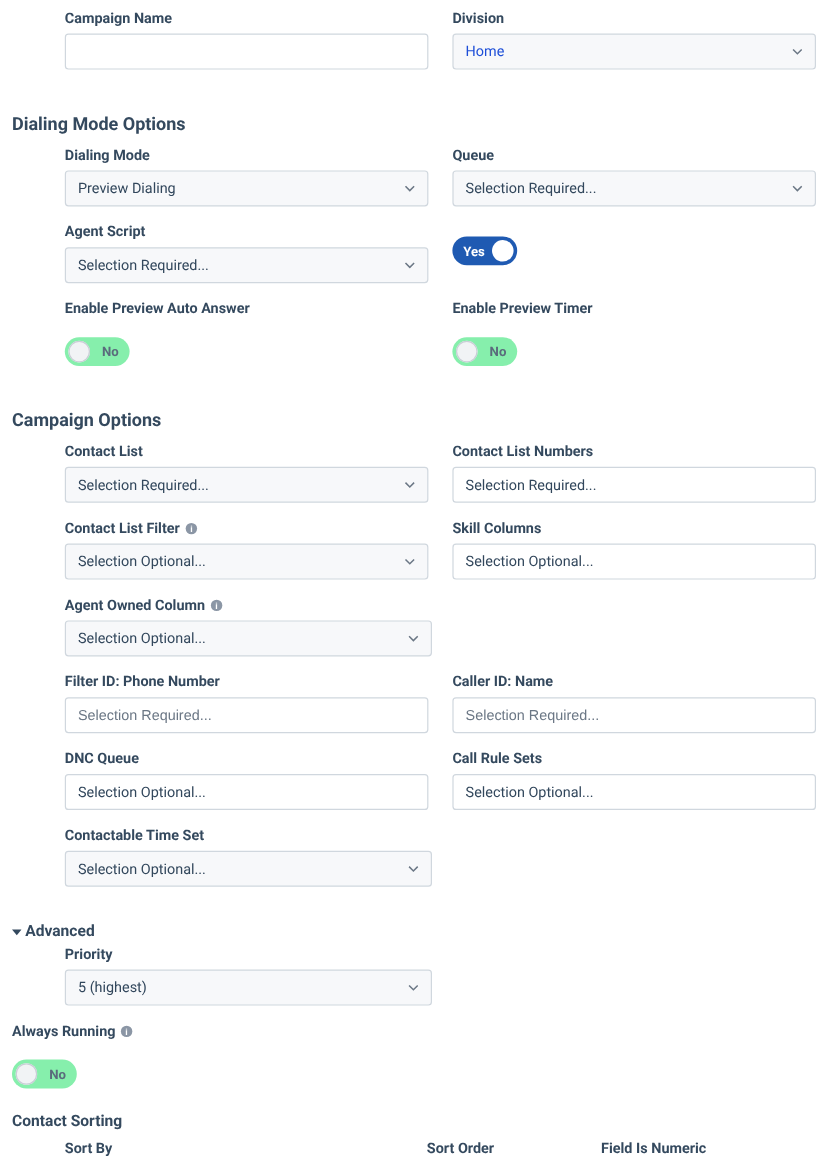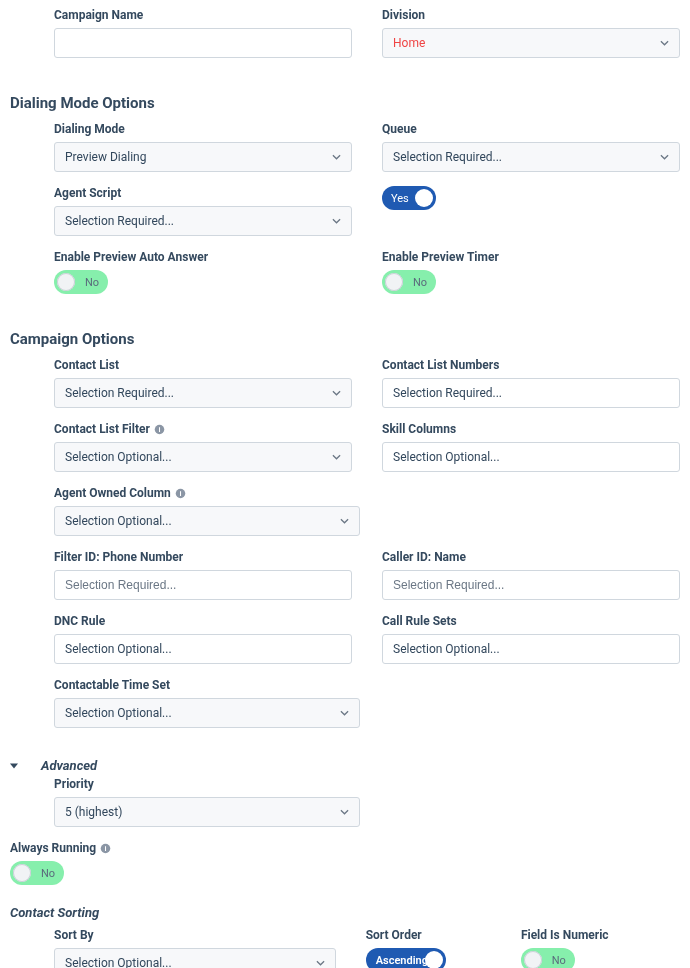--- a/index.html
+++ b/index.html
@@ -6,21 +6,21 @@
     body {
       font-family: -apple-system, BlinkMacSystemFont, "Segoe UI", Roboto, Arial, sans-serif;
       font-size: 12px;
       color: #34495e;
       background: #fff;
       padding: 8px 10px;
       width: 690px;
     }
     .row {
       display: flex;
-      gap: 30px;
+      gap: 20px;
       margin-bottom: 0;
       padding-left: 44px;
     }
     .col {
       flex: 1;
       min-width: 0;
     }
     .col-full {
       width: calc(50% - 7px);
     }
@@ -41,22 +41,21 @@
       margin-bottom: 10px;
     }
     .sub-heading {
       font-size: 13px;
       font-weight: 700;
       color: #34495e;
       margin-top: 16px;
       margin-bottom: 8px;
       display: flex;
       align-items: center;
-      gap: 20px;
-      font-style: italic;
+      gap: 0;
     }
     .text-input {
       width: 100%;
       height: 30px;
       border: 1px solid #d0d7de;
       border-radius: 3px;
       padding: 4px 10px;
       font-size: 12px;
       background: #fff;
       color: #34495e;
@@ -73,39 +72,40 @@
       color: #32475c;
       display: flex;
       align-items: center;
       position: relative;
       cursor: pointer;
       line-height: 20px;
     }
     .select.light {
       background: #fff;
     }
-    .select .placeholder { color: #ef4444; text-align: center; }
+    .select .placeholder { color: #1d4ed8; text-align: center; }
     .select .caret {
       position: absolute;
       right: 10px;
       top: 50%;
       transform: translateY(-50%);
       color: #6b7785;
     }
     .caret svg { display:block; }
     .toggle {
       position: relative;
       width: 54px;
       height: 24px;
       border-radius: 12px;
       display: inline-flex;
       align-items: center;
       cursor: pointer;
       font-size: 11px;
-      font-weight: 400;
+      font-weight: 700;
+      margin-top: 11px;
     }
     .toggle.on {
       background: #1f5ab2;
       color: #fff;
       justify-content: flex-start;
       padding-left: 9px;
     }
     .toggle.off {
       background: #86efac;
       color: #5a6b7c;
@@ -325,21 +325,21 @@
     <input type="text" class="text-input" placeholder="Selection Required..." style="">
   </div>
   <div class="col field-block">
     <div class="field-label">Caller ID: Name</div>
     <input type="text" class="text-input" placeholder="Selection Required..." style="">
   </div>
 </div>
 
 <div class="row">
   <div class="col field-block">
-    <div class="field-label">DNC Rule</div>
+    <div class="field-label">DNC Queue</div>
     <div class="select light">
       <span>Selection Optional...</span>
     </div>
   </div>
   <div class="col field-block">
     <div class="field-label">Call Rule Sets</div>
     <div class="select light">
       <span>Selection Optional...</span>
     </div>
   </div>

